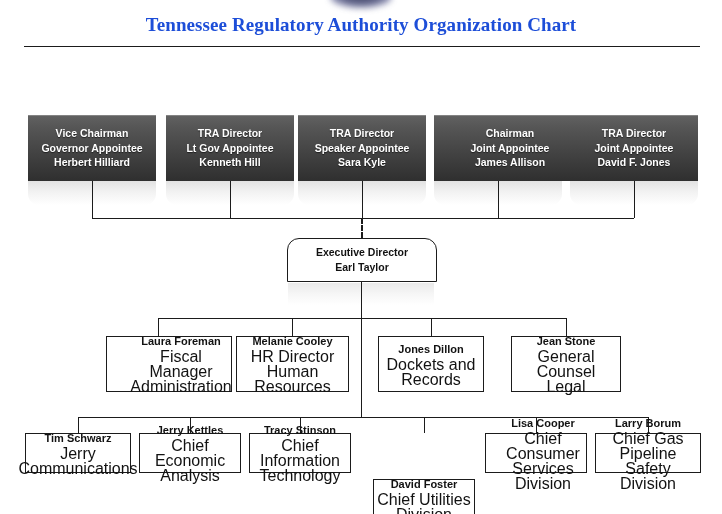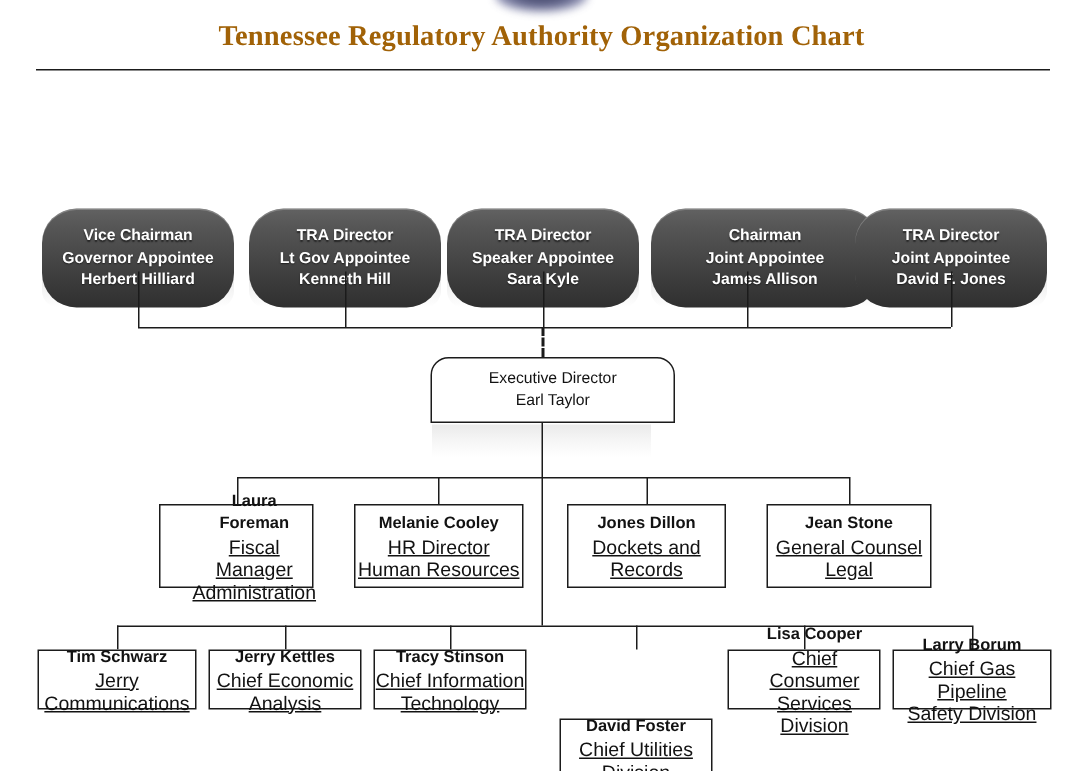--- a/index.html
+++ b/index.html
@@ -29,21 +29,21 @@
   }
   #chart-title {
     position: absolute;
     left: 0;
     top: 14px;
     width: 722px;
     text-align: center;
     font-family: "Liberation Serif", serif;
     font-weight: bold;
     font-size: 19px;
-    color: #a16207;
+    color: #1d4ed8;
     letter-spacing: .1px;
   }
   #title-rule {
     position: absolute;
     left: 24px;
     top: 46px;
     width: 676px;
     height: 0;
     border-top: 1px solid #1b1b1b;
   }
@@ -63,36 +63,35 @@
     position: absolute;
     width: 0;
     border-left: 2px dashed #1b1b1b;
   }
 
   
   .comm-box {
     position: absolute;
     top: 115px;
     height: 66px;
-    border-radius: 23px;
+    border-radius: 0;
     background: linear-gradient(to bottom, #626262 0%, #565656 18%, #444444 55%, #2f2f2f 100%);
     box-shadow: inset 0 1px 0 rgba(255,255,255,.22);
     color: #ffffff;
     font-size: 10.5px;
     font-weight: bold;
     line-height: 14.5px;
     text-align: center;
     display: flex;
     flex-direction: column;
     align-items: center;
     justify-content: center;
     text-shadow: 0 1px 1px rgba(0,0,0,.55);
     box-sizing: border-box;
     padding: 0 4px;
-    margin-top: 24px;
   }
   .comm-reflect {
     position: absolute;
     top: 181px;
     height: 24px;
     border-radius: 0 0 11px 11px;
     background: linear-gradient(to bottom, #e2e2e2 0%, #f2f2f2 45%, #ffffff 100%);
     pointer-events: none;
   }
 
@@ -108,42 +107,42 @@
     justify-content: center;
     text-align: center;
     color: #121212;
   }
   .wbox .nm {
     font-size: 11px;
     font-weight: bold;
     line-height: 15px;
   }
   .wbox .ln {
-    font-size: 13px;
+    font-size: 16px;
     line-height: 15px;
-    text-decoration: underline;
   }
 
   
   #exec-box {
     position: absolute;
     left: 287px;
     top: 238px;
-    width: 163px;
+    width: 150px;
     height: 44px;
     border: 1px solid #1b1b1b;
     border-radius: 12px 12px 0 0;
     background: #ffffff;
     box-sizing: border-box;
     display: flex;
     flex-direction: column;
     align-items: center;
     justify-content: center;
     text-align: center;
     color: #121212;
+    font-weight: bold;
   }
   #exec-box .ln { font-size: 10.5px; line-height: 15px; }
   #exec-reflect {
     position: absolute;
     left: 288px;
     top: 283px;
     width: 146px;
     height: 22px;
     background: linear-gradient(to bottom, #eaeaea 0%, #f6f6f6 50%, #ffffff 100%);
   }
@@ -207,21 +206,21 @@
 </div>
 
 <div class="conn-v" style="left:361px; top:282px; height:135px;"></div>
 
 <div class="conn-h" style="left:158px; top:318px; width:408px;"></div>
 <div class="conn-v" style="left:158px; top:318px; height:18px;"></div>
 <div class="conn-v" style="left:292px; top:318px; height:18px;"></div>
 <div class="conn-v" style="left:431px; top:318px; height:18px;"></div>
 <div class="conn-v" style="left:566px; top:318px; height:18px;"></div>
 
-<div class="wbox row3" style="left:106px; width:103px;padding-left:24px;">
+<div class="wbox row3" style="left:106px; width:126px;padding-left:24px;">
   <span class="nm">Laura Foreman</span>
   <span class="ln">Fiscal Manager</span>
   <span class="ln">Administration</span>
 </div>
 <div class="wbox row3" style="left:236px; width:113px;">
   <span class="nm">Melanie Cooley</span>
   <span class="ln">HR Director</span>
   <span class="ln">Human Resources</span>
 </div>
 <div class="wbox row3" style="left:378px; width:106px;">

